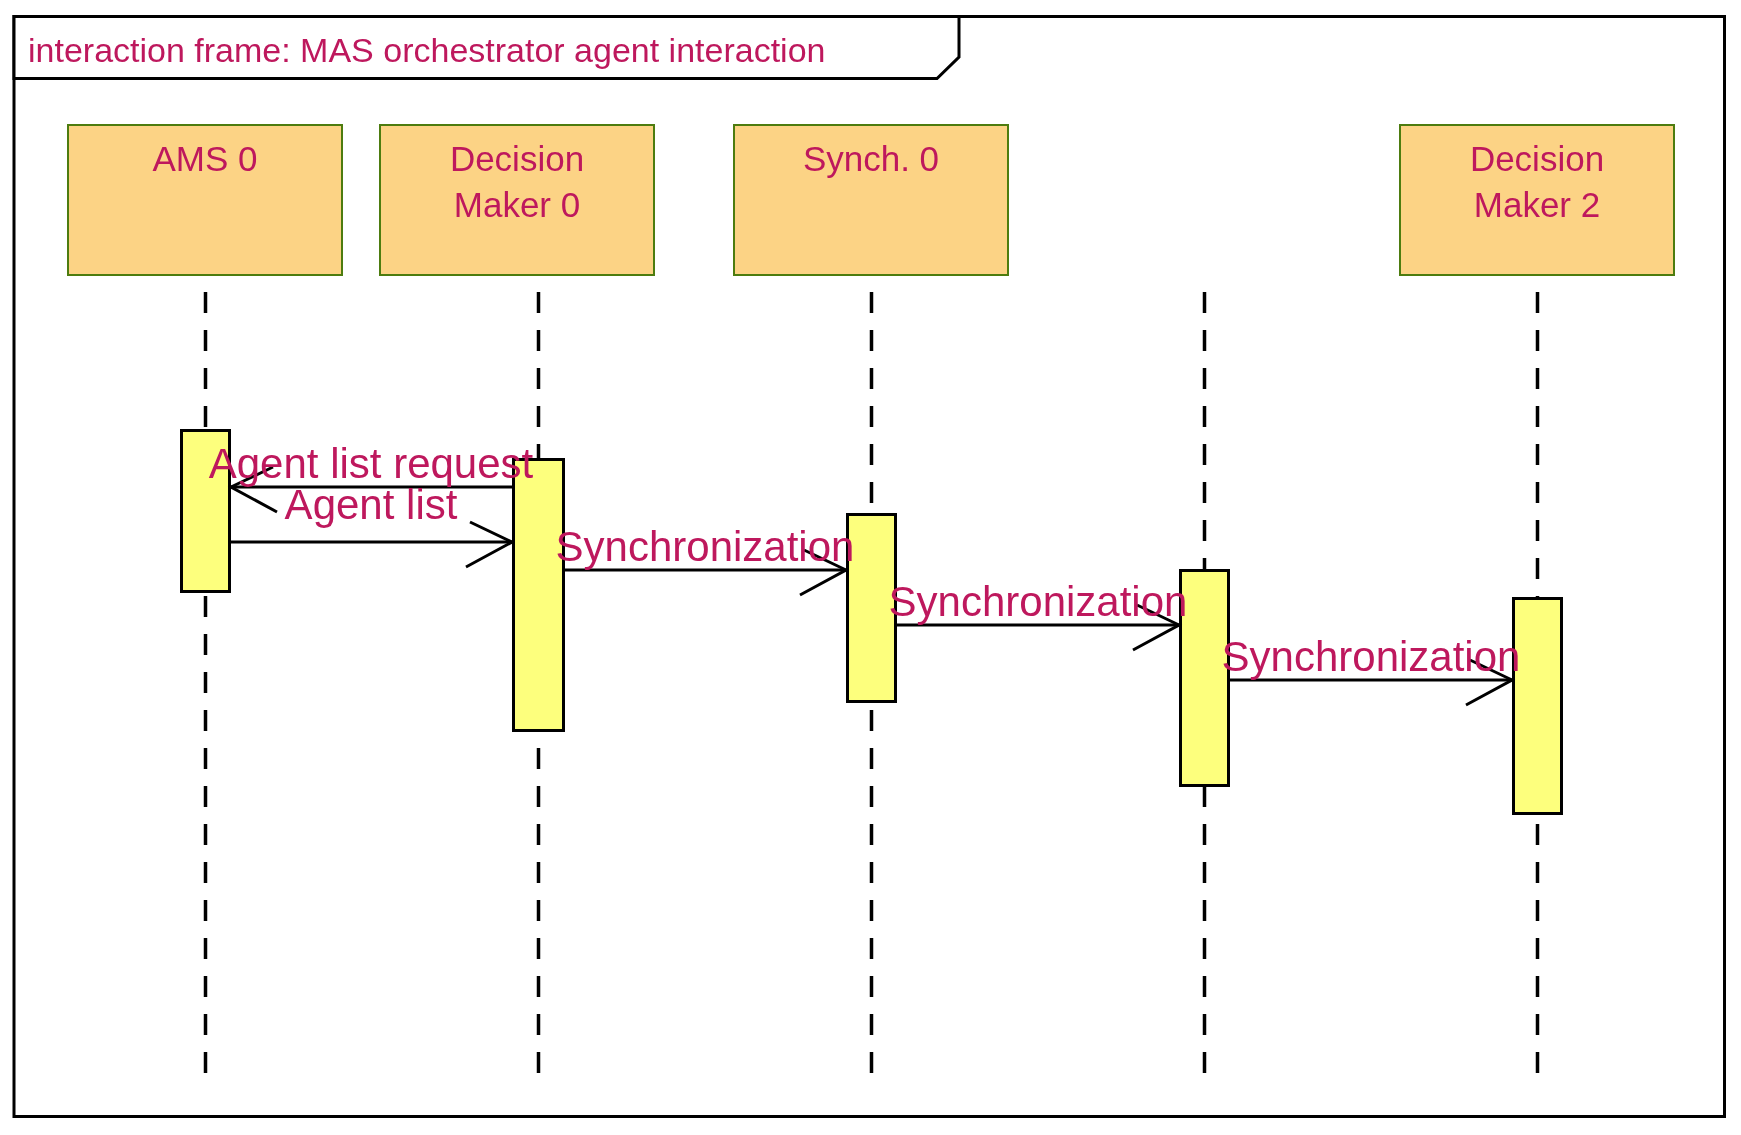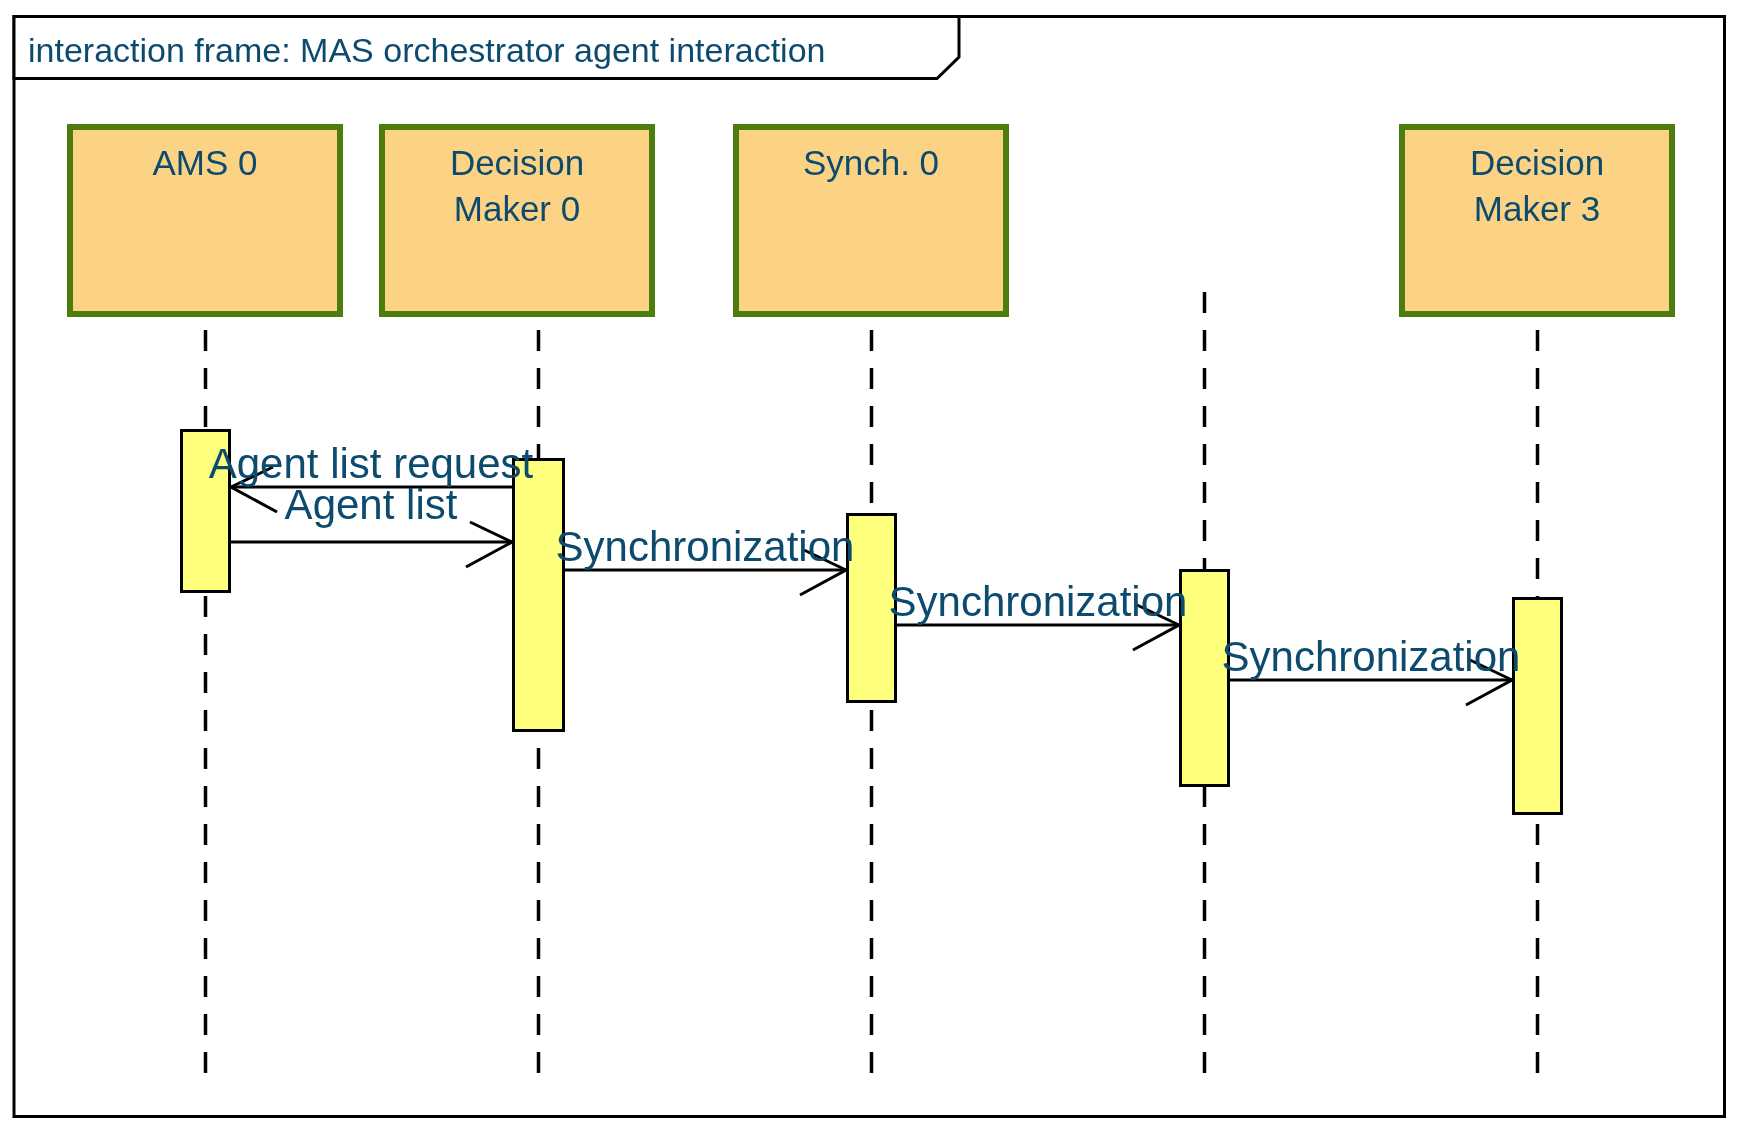--- a/index.html
+++ b/index.html
@@ -1,37 +1,37 @@
 <!DOCTYPE html>
 <html><head>
 <meta charset="utf-8">
 <style>
   html,body{margin:0;padding:0;background:#ffffff;}
   .stage{
     position:relative;
     width:1741px;height:1135px;
     background:#ffffff;
     font-family:"Liberation Sans", sans-serif;
-    color:#0c4a6e;
+    color:#be185d;
     overflow:hidden;
   }
   .layer{position:absolute;left:0;top:0;width:1741px;height:1135px;}
   .frame-title{
     position:absolute;
     left:28px;top:31px;
     font-size:34px;
     white-space:nowrap;
     z-index:3;
   }
   .participant{
     position:absolute;
     top:124px;
-    width:276px;height:193px;
+    width:276px;height:152px;
     box-sizing:border-box;
-    border:6px solid #4d7c0f;
+    border:2px solid #4d7c0f;
     z-index:2;
     display:flex;
     align-items:flex-start;
     justify-content:center;
   }
   .plabel{
     margin-top:10px;
     width:240px;
     text-align:center;
     font-size:35px;
@@ -73,21 +73,21 @@
   <div class="participant" style="left: 67px; background: rgb(252, 211, 133);">
     <div class="plabel">AMS 0</div>
   </div>
   <div class="participant" style="left: 379px; background: rgb(252, 211, 133);">
     <div class="plabel">Decision Maker 0</div>
   </div>
   <div class="participant" style="left: 733px; background: rgb(252, 211, 133);">
     <div class="plabel">Synch. 0</div>
   </div>
   <div class="participant" style="left: 1399px; background: rgb(252, 211, 133);">
-    <div class="plabel">Decision Maker 3</div>
+    <div class="plabel">Decision Maker 2</div>
   </div>
 
   <div class="activation" style="left: 180px; top: 429px; width: 51px; height: 164px; background: rgb(253, 255, 125);"></div>
   <div class="activation" style="left: 512px; top: 458px; width: 53px; height: 274px; background: rgb(253, 255, 125);"></div>
   <div class="activation" style="left: 846px; top: 513px; width: 51px; height: 190px; background: rgb(253, 255, 125);"></div>
   <div class="activation" style="left: 1179px; top: 569px; width: 51px; height: 218px; background: rgb(253, 255, 125);"></div>
   <div class="activation" style="left: 1512px; top: 597px; width: 51px; height: 218px; background: rgb(253, 255, 125);"></div>
 
   <svg class="layer arrows" viewBox="0 0 1741 1135">
 

